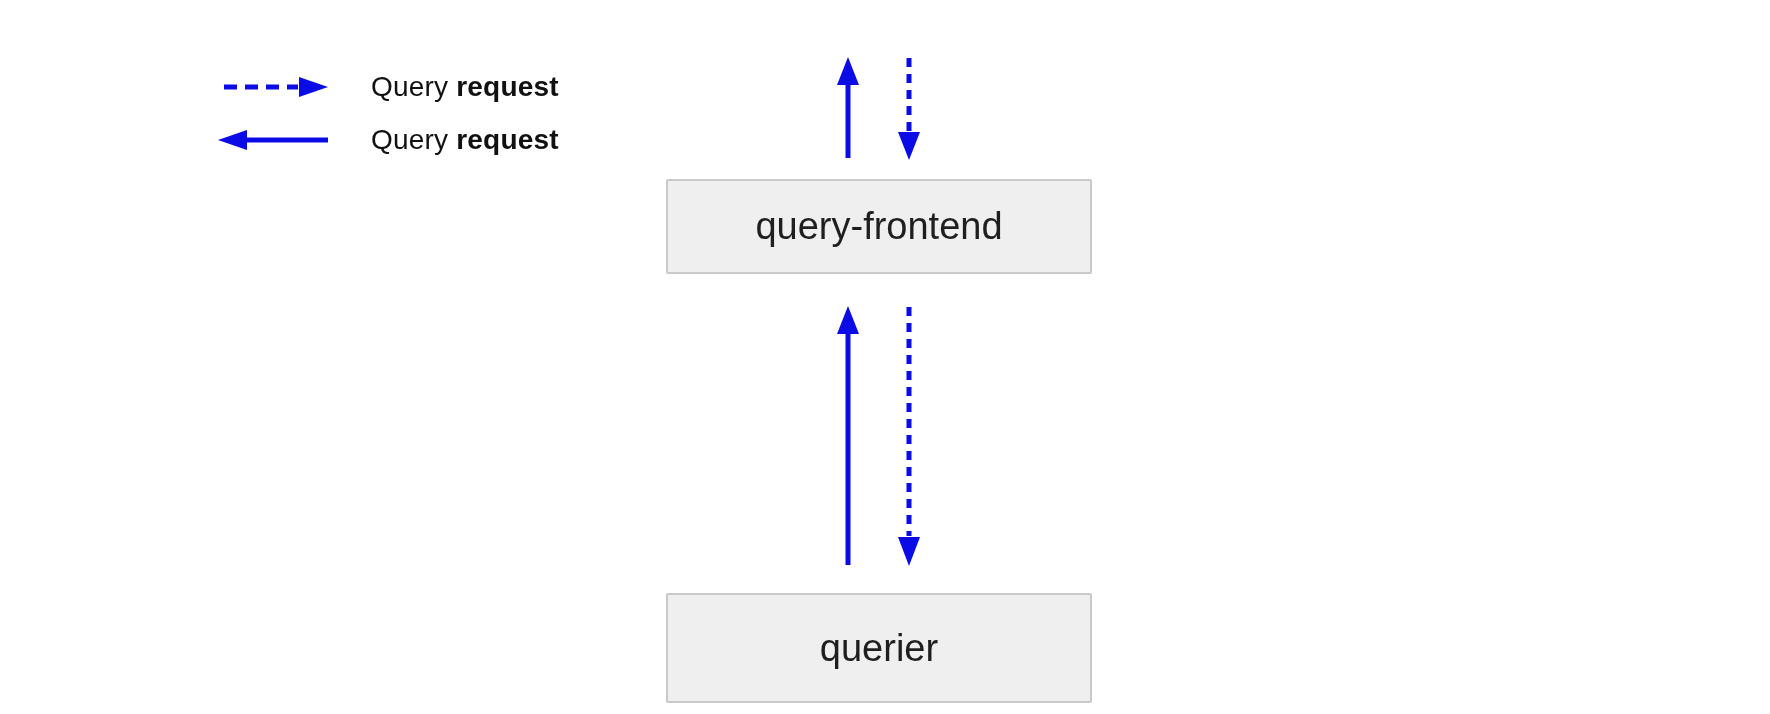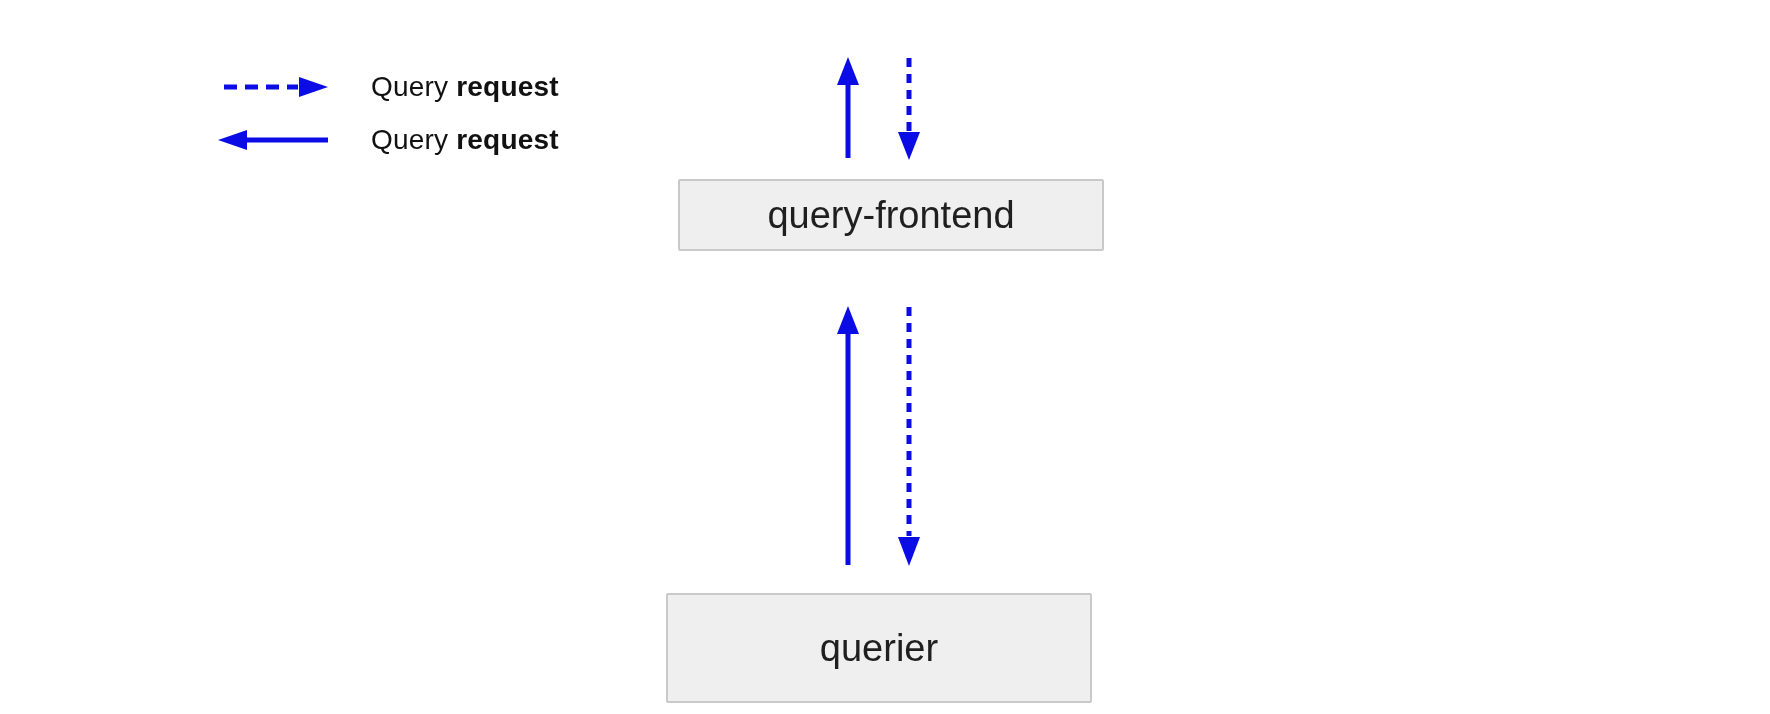--- a/index.html
+++ b/index.html
@@ -71,21 +71,21 @@
     position: absolute;
     left: 666px;
     width: 426px;
     background: var(--node_fill);
     border: 2px solid var(--node_border);
     border-radius: 2px;
     display: flex;
     align-items: center;
     justify-content: center;
   }
-  .node-frontend { top: 179px; height: 72px; margin-left: 12px; }
+  .node-frontend { top: 179px; height: 95px; }
   .node-querier  { top: 593px; height: 110px; }
   .node-label {
     font-size: 38px;
     color: var(--node_text);
     white-space: nowrap;
   }
 </style>
 </head>
 <body>
 

